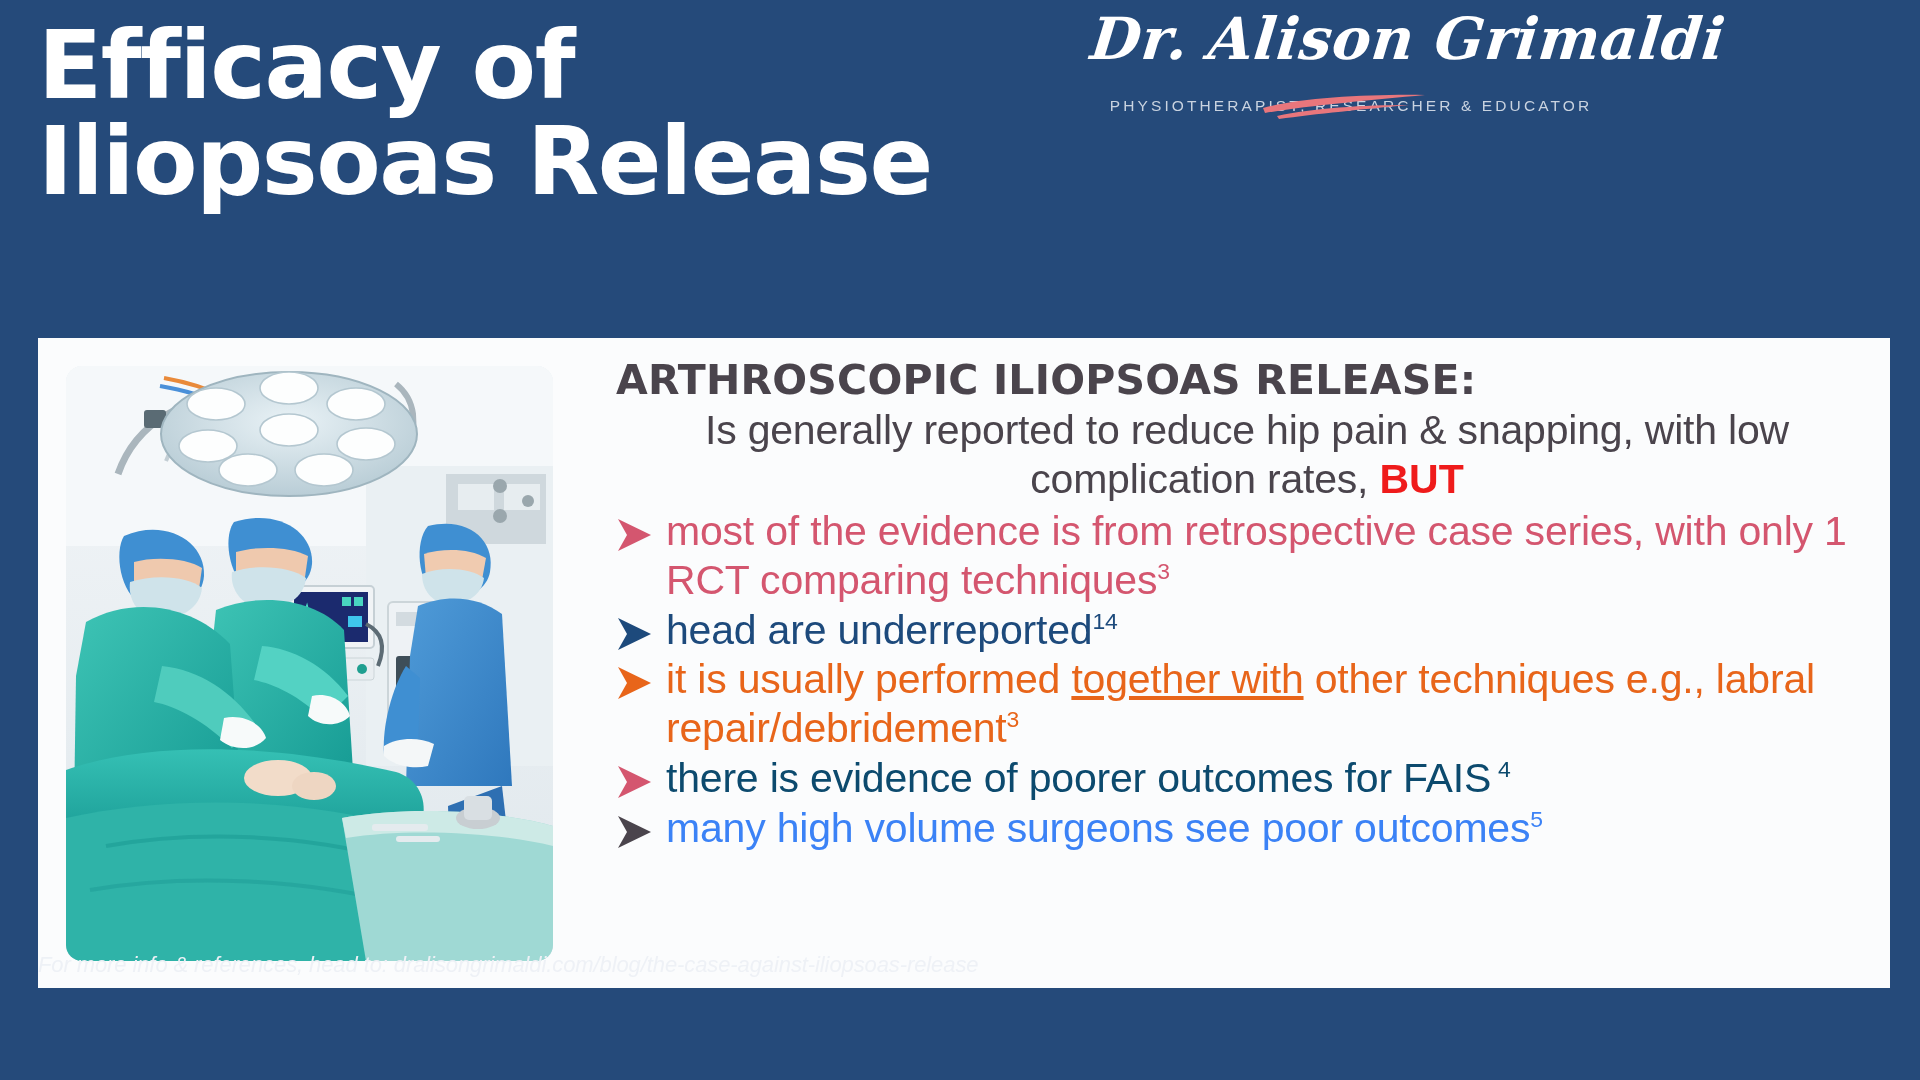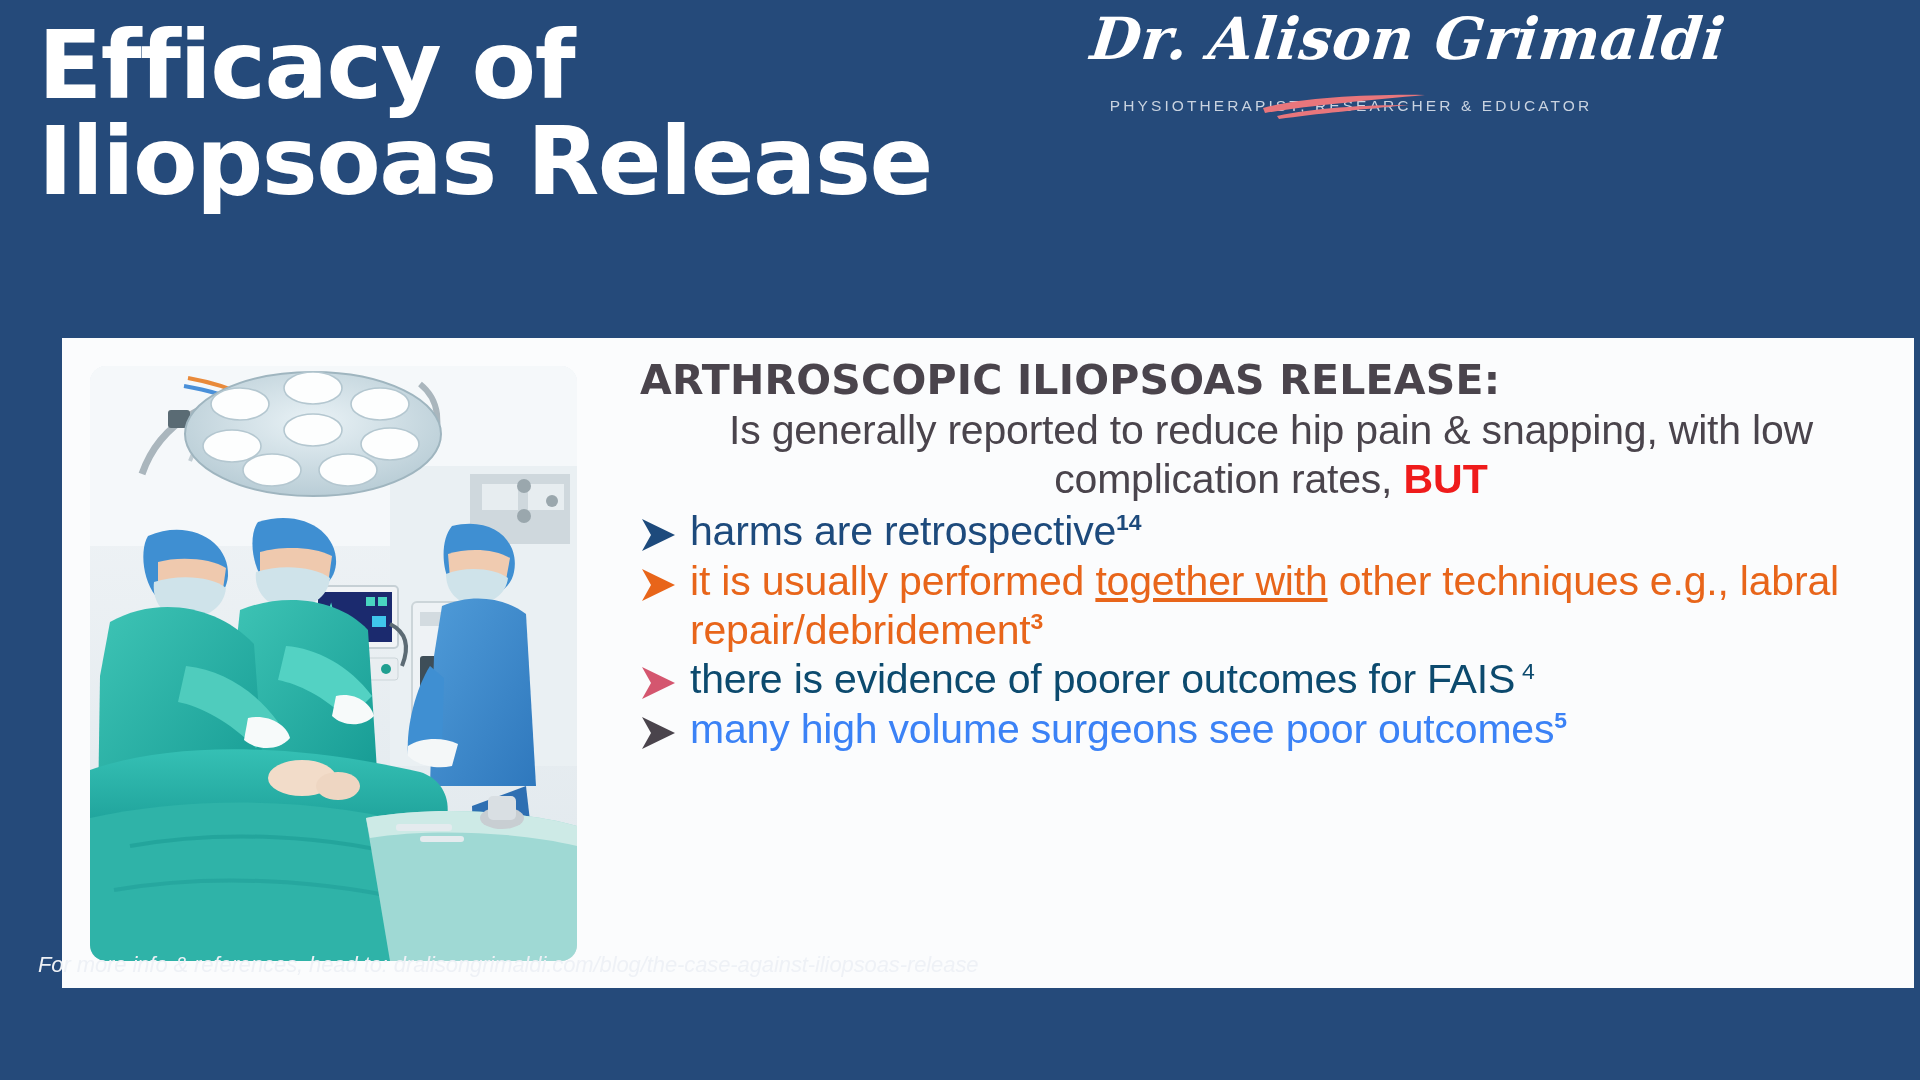--- a/index.html
+++ b/index.html
@@ -76,21 +76,20 @@
   }
 
   
   .panel {
     position:absolute;
     left:38px; top:338px;
     width:1852px; height:650px;
     background:#fbfcfd;
     display:flex;
     align-items:flex-start;
-    margin-left:24px;
   }
 
   
   .photo {
     position:absolute;
     left:28px; top:28px;
     width:487px; height:595px;
     border-radius:16px;
     overflow:hidden;
     background:#e8eef2;
@@ -148,21 +147,21 @@
   }
   li.bullet .arrow svg { display:block; width:100%; height:100%; }
 
   li.bullet .txt u { text-decoration:underline; text-underline-offset:3px; }
   li.bullet sup, .lede sup {
     font-size:0.56em;
     vertical-align:super;
     line-height:0;
     font-weight:400;
   }
-  li.bullet sup.bold { font-weight:bold; }
+  li.bullet sup.bold { font-weight:normal; }
   li.bullet sup.spaced { margin-left:7px; }
 
   
   .footer {
     position:absolute;
     left:38px; top:952px;
     color:#eef1f6;
     font-size:22px;
     font-weight:300;
     letter-spacing:-0.1px;
@@ -304,28 +303,36 @@
     </div>
 
     <div class="content">
       <div class="heading">ARTHROSCOPIC ILIOPSOAS RELEASE:</div>
 
       <div class="lede">
         <span>Is generally reported to reduce hip pain &amp; snapping, with low complication rates, </span><span class="but">BUT</span>
       </div>
 
       <ul class="bullets">
+        <li class="bullet" style="color: rgb(212, 86, 111);">
+          <span class="arrow">
+            <svg viewBox="0 0 37 34">
+                <path d="M2 1 L35 17 L2 33 L11 17 Z" fill="#d4566f"></path>
+              </svg>
+          </span>
+          <span class="txt"><span>most of the evidence is from retrospective case series, with only 1 RCT comparing techniques</span><sup>3</sup></span>
+        </li>
 
         <li class="bullet" style="color: rgb(29, 74, 124);">
           <span class="arrow">
             <svg viewBox="0 0 37 34">
                 <path d="M2 1 L35 17 L2 33 L11 17 Z" fill="#1d4a7c"></path>
               </svg>
           </span>
-          <span class="txt"><span>harms are retrospective</span><sup class="bold">14</sup></span>
+          <span class="txt"><span>head are underreported</span><sup class="bold">14</sup></span>
         </li>
 
         <li class="bullet" style="color: rgb(232, 101, 26);">
           <span class="arrow">
             <svg viewBox="0 0 37 34">
                 <path d="M2 1 L35 17 L2 33 L11 17 Z" fill="#e8651a"></path>
               </svg>
           </span>
           <span class="txt"><span>it is usually performed </span><u>together with</u><span> other techniques e.g., labral repair/debridement</span><sup class="bold">3</sup></span>
         </li>

